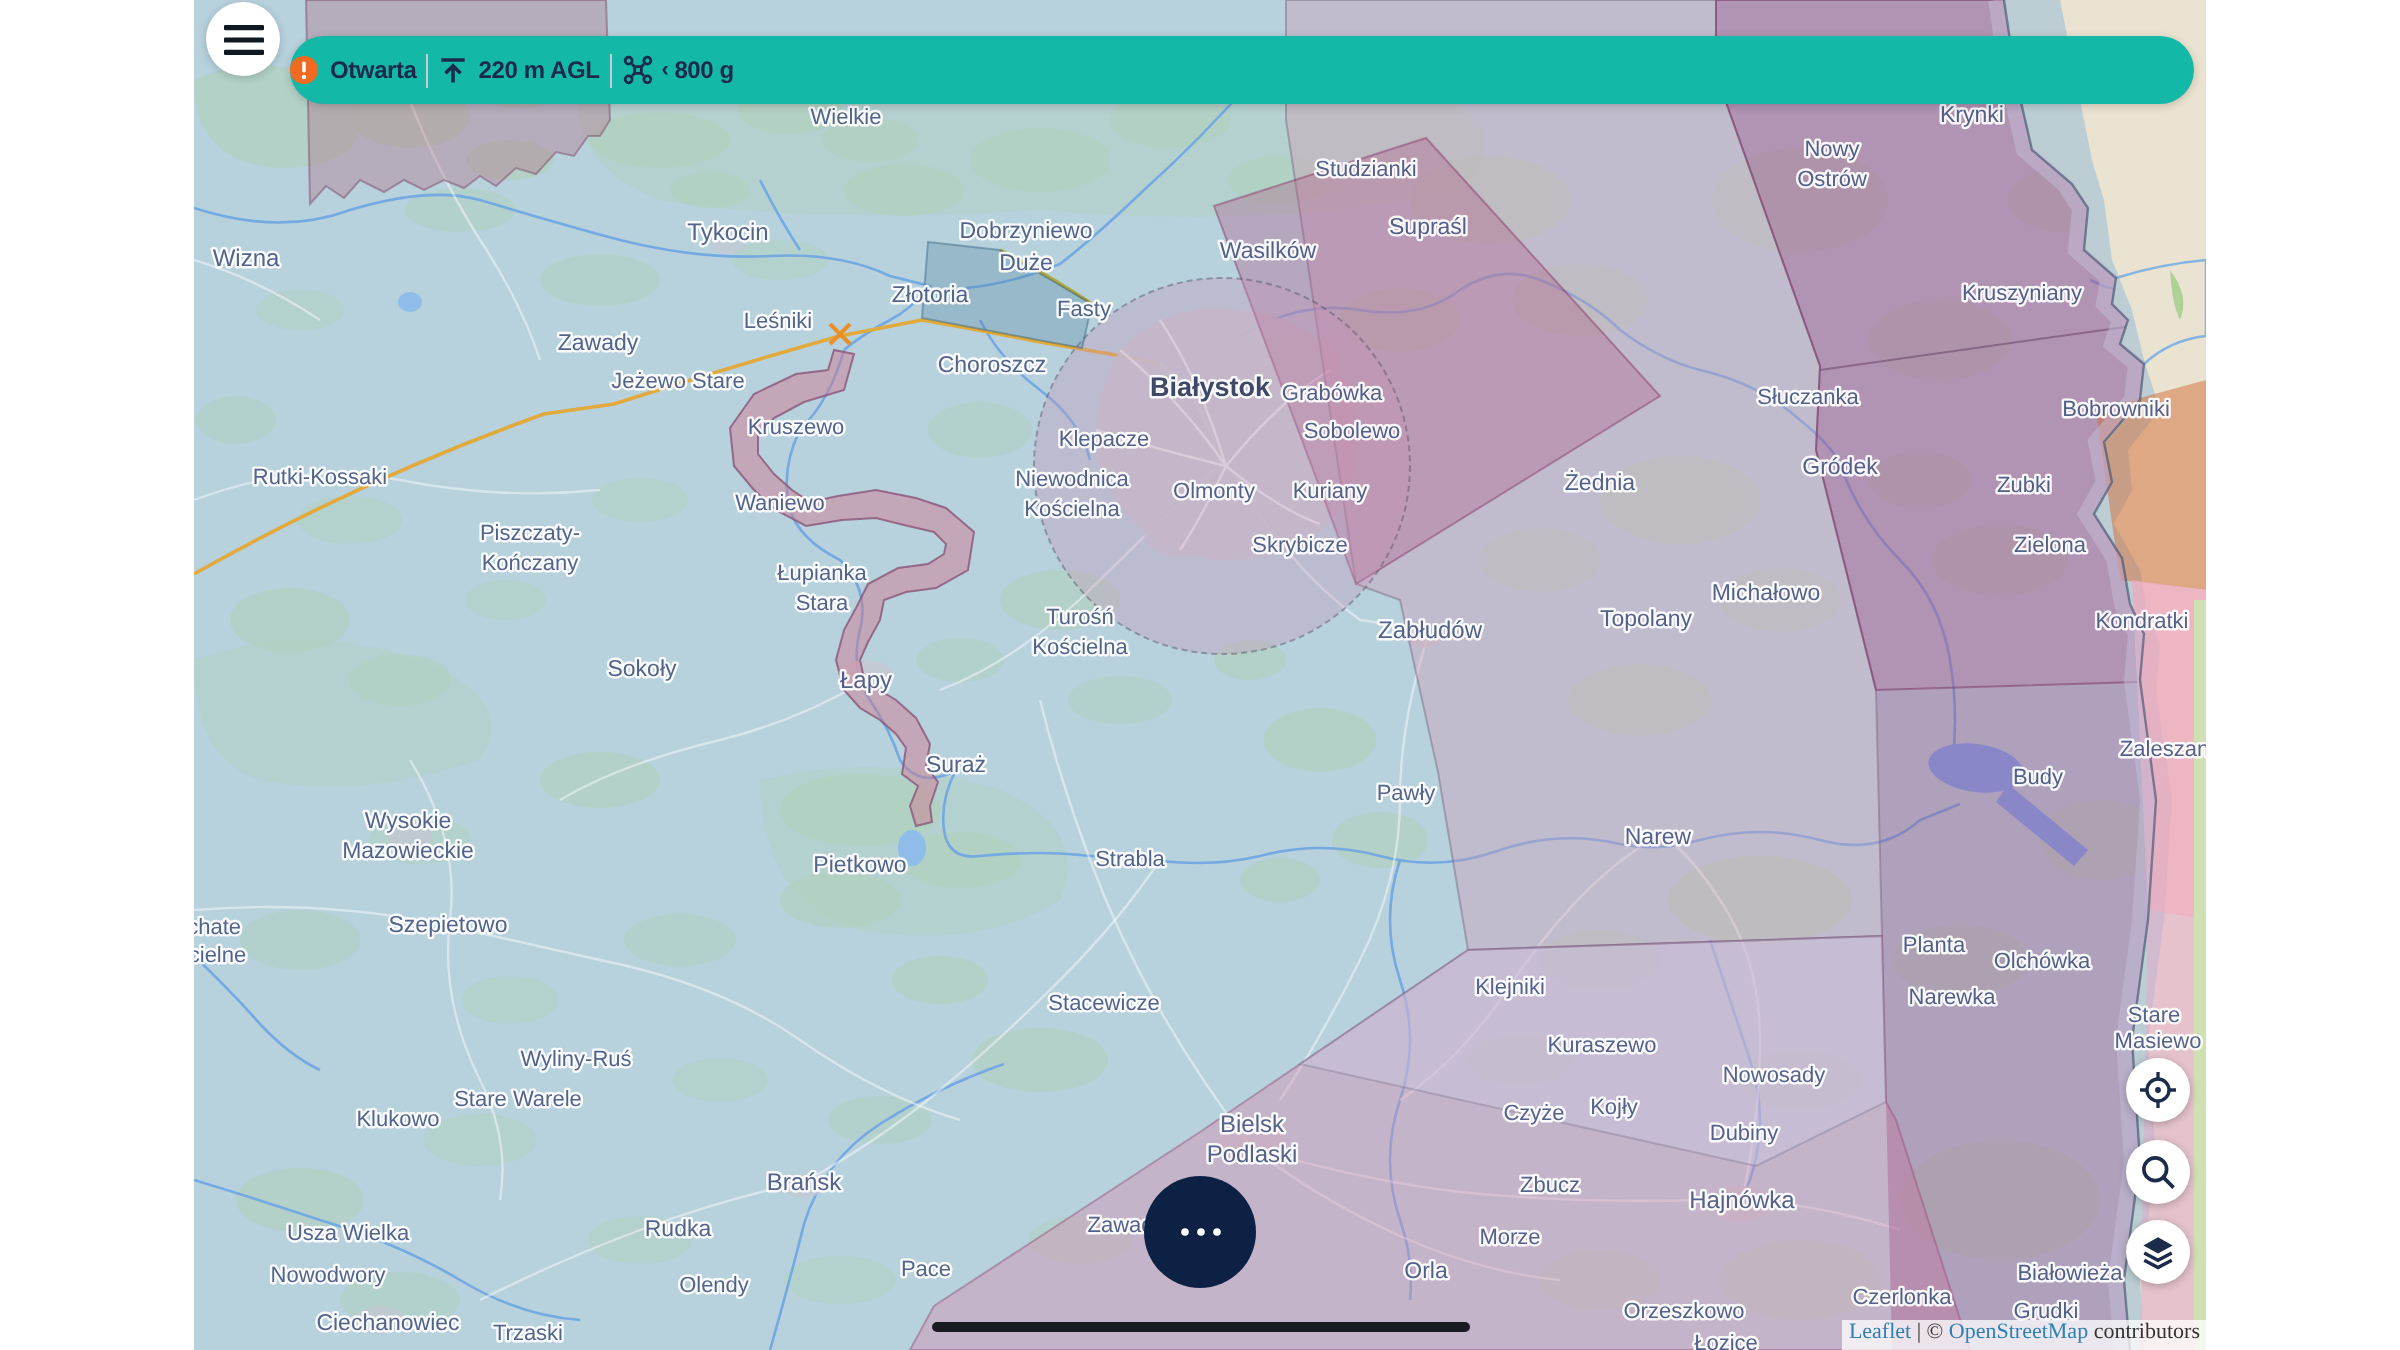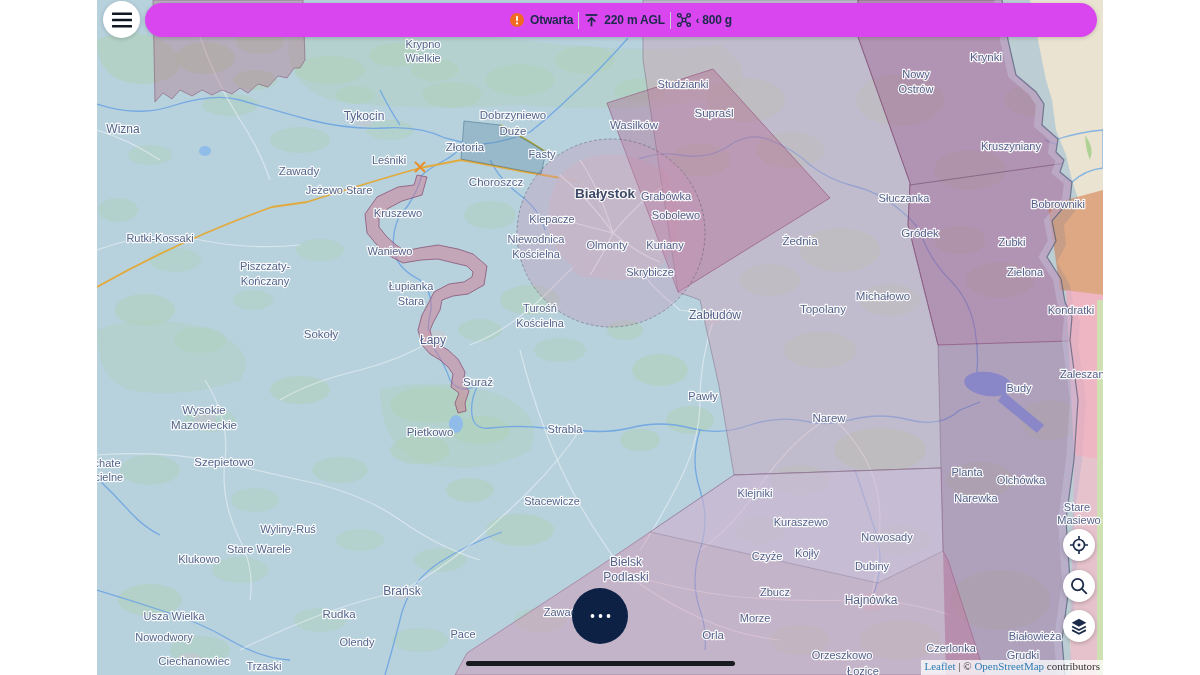--- a/index.html
+++ b/index.html
@@ -1,19 +1,19 @@
 <!DOCTYPE html>
 <html><head>
 <meta charset="utf-8">
 <style>
 html,body{margin:0;padding:0;width:1200px;height:675px;background:#fff;overflow:hidden;
  font-family:"Liberation Sans",sans-serif;}
 #map{position:absolute;left:97px;top:0;width:1006px;height:675px;overflow:hidden;background:#b7d1dd;}
-#topbar{position:absolute;left:145px;top:3px;width:952px;height:34px;background:#d946ef;border-radius:17px;
- box-shadow:0 1px 4px rgba(0,0,0,0.18);display:flex;align-items:center;justify-content:center;}
+#topbar{position:absolute;left:145px;top:18px;width:952px;height:34px;background:#14b8a6;border-radius:17px;
+ box-shadow:0 1px 4px rgba(0,0,0,0.18);display:flex;align-items:center;}
 #tbin{display:flex;align-items:center;gap:5px;color:#1b2a4a;font-size:12px;font-weight:bold;letter-spacing:-0.2px;}
 .tbdiv{width:1px;height:17px;background:#c8ccd4;}
 #burger{position:absolute;left:103px;top:1px;width:37px;height:37px;border-radius:50%;background:#fff;
  box-shadow:0 1px 4px rgba(0,0,0,0.18);display:flex;align-items:center;justify-content:center;}
 .rbtn{position:absolute;left:1063px;width:32px;height:32px;border-radius:50%;background:#fff;
  box-shadow:0 1px 4px rgba(0,0,0,0.25);display:flex;align-items:center;justify-content:center;}
 #dots{position:absolute;left:572px;top:588px;width:56px;height:56px;border-radius:50%;background:#0d2144;
  display:flex;align-items:center;justify-content:center;}
 #scale{position:absolute;left:466px;top:661px;width:269px;height:5px;border-radius:3px;background:#181b20;}
 #attrib{position:absolute;right:97px;bottom:0;height:14px;background:rgba(255,255,255,0.75);

